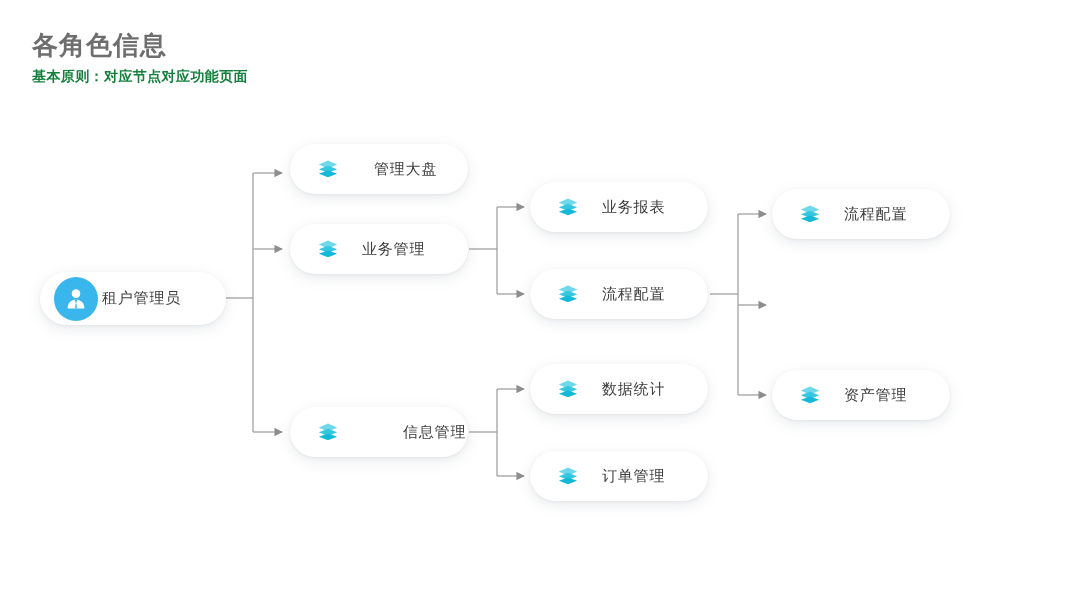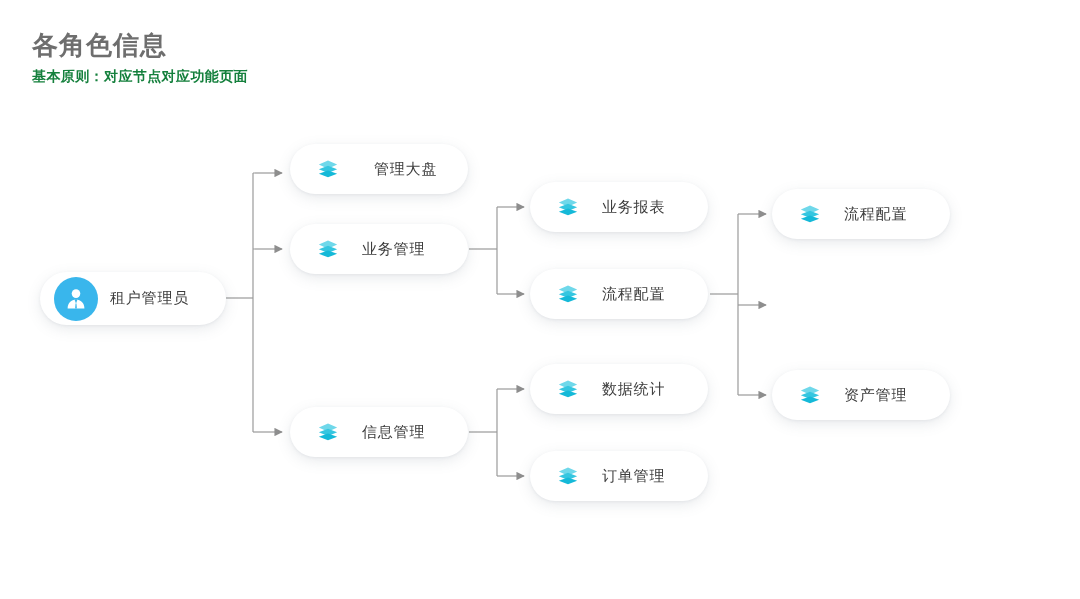--- a/index.html
+++ b/index.html
@@ -76,21 +76,21 @@
   }
   .node-label {
     font-size: 15px;
     color: #3d3d3d;
     letter-spacing: 0.8px;
     white-space: nowrap;
   }
   .root .node-label {
     font-size: 15px;
     color: #3d3d3d;
-    margin-left: 12px;
+    margin-left: 4px;
   }
 
   
   .avatar {
     width: 44px;
     height: 44px;
     border-radius: 50%;
     background: #39b6ec;
     display: flex;
     align-items: center;
@@ -180,21 +180,21 @@
       <span class="stack-icon">
         <svg width="22" height="22" viewBox="0 0 24 24" xmlns="http://www.w3.org/2000/svg">
           <path d="M12 2.6 L22 7.2 L12 11.8 L2 7.2 Z" fill="#6fd8ea"></path>
           <path d="M12 8.4 L22 12.4 L12 16.4 L2 12.4 Z" fill="#35c6e0"></path>
           <path d="M12 13.6 L22 17.3 L12 21 L2 17.3 Z" fill="#15b9d8"></path>
         </svg>
       </span>
       <span class="node-label">业务管理</span>
     </div>
 
-    <div class="node leaf" style="left:290px; top:407px; width:178px; height:50px;">
+    <div class="node leaf" style="left:290px; top:407px; width:178px; height:50px;gap:41px;">
       <span class="stack-icon">
         <svg width="22" height="22" viewBox="0 0 24 24" xmlns="http://www.w3.org/2000/svg">
           <path d="M12 2.6 L22 7.2 L12 11.8 L2 7.2 Z" fill="#6fd8ea"></path>
           <path d="M12 8.4 L22 12.4 L12 16.4 L2 12.4 Z" fill="#35c6e0"></path>
           <path d="M12 13.6 L22 17.3 L12 21 L2 17.3 Z" fill="#15b9d8"></path>
         </svg>
       </span>
       <span class="node-label">信息管理</span>
     </div>
 

